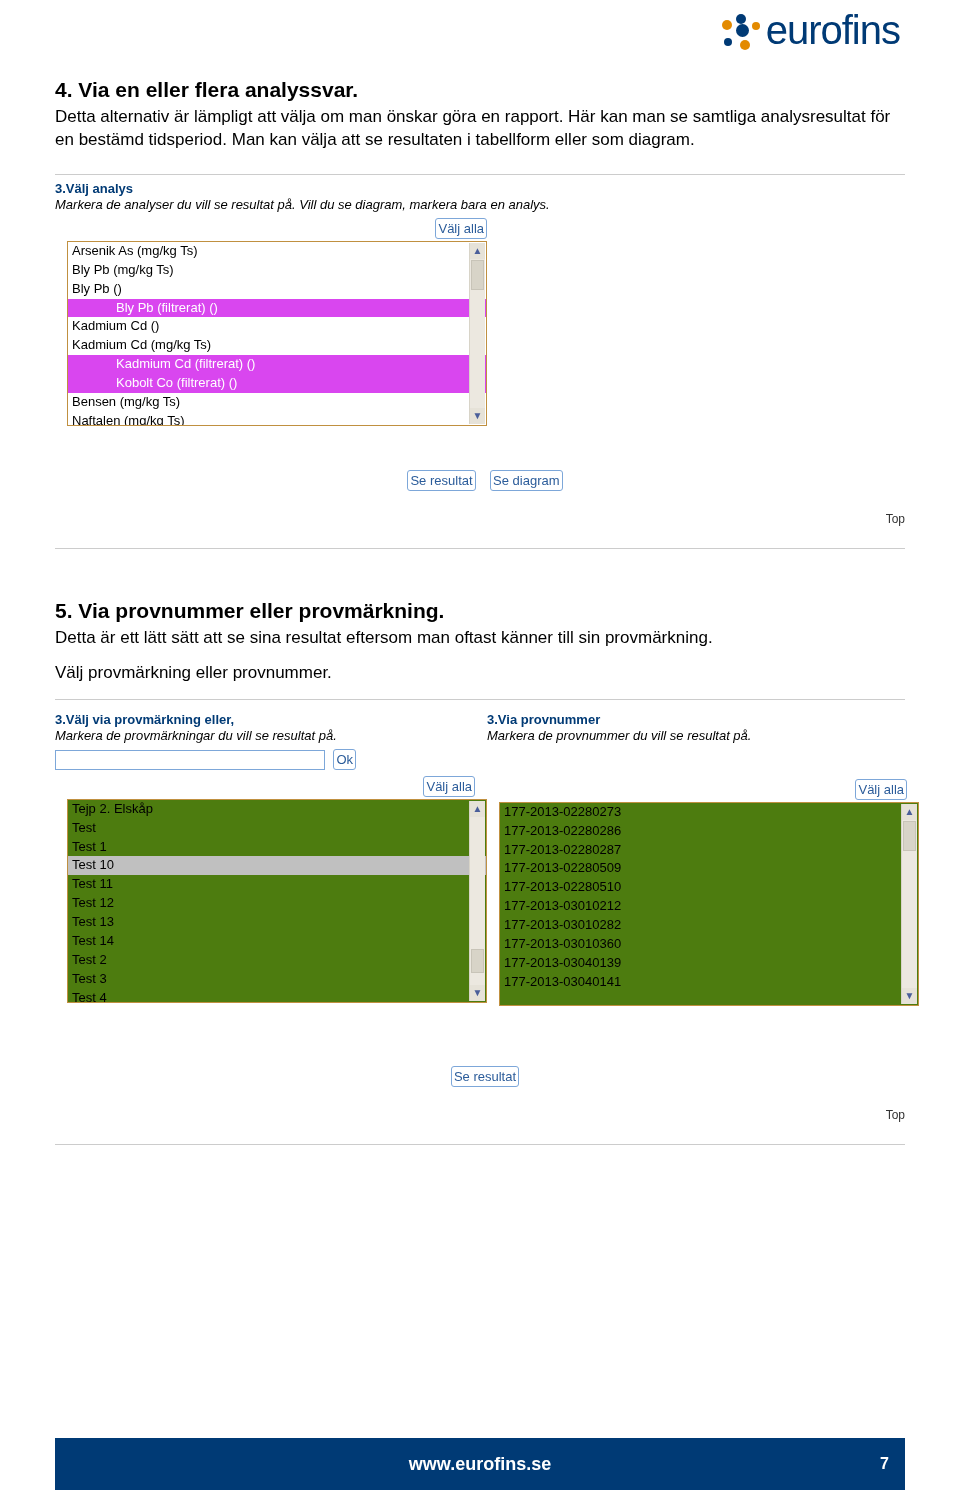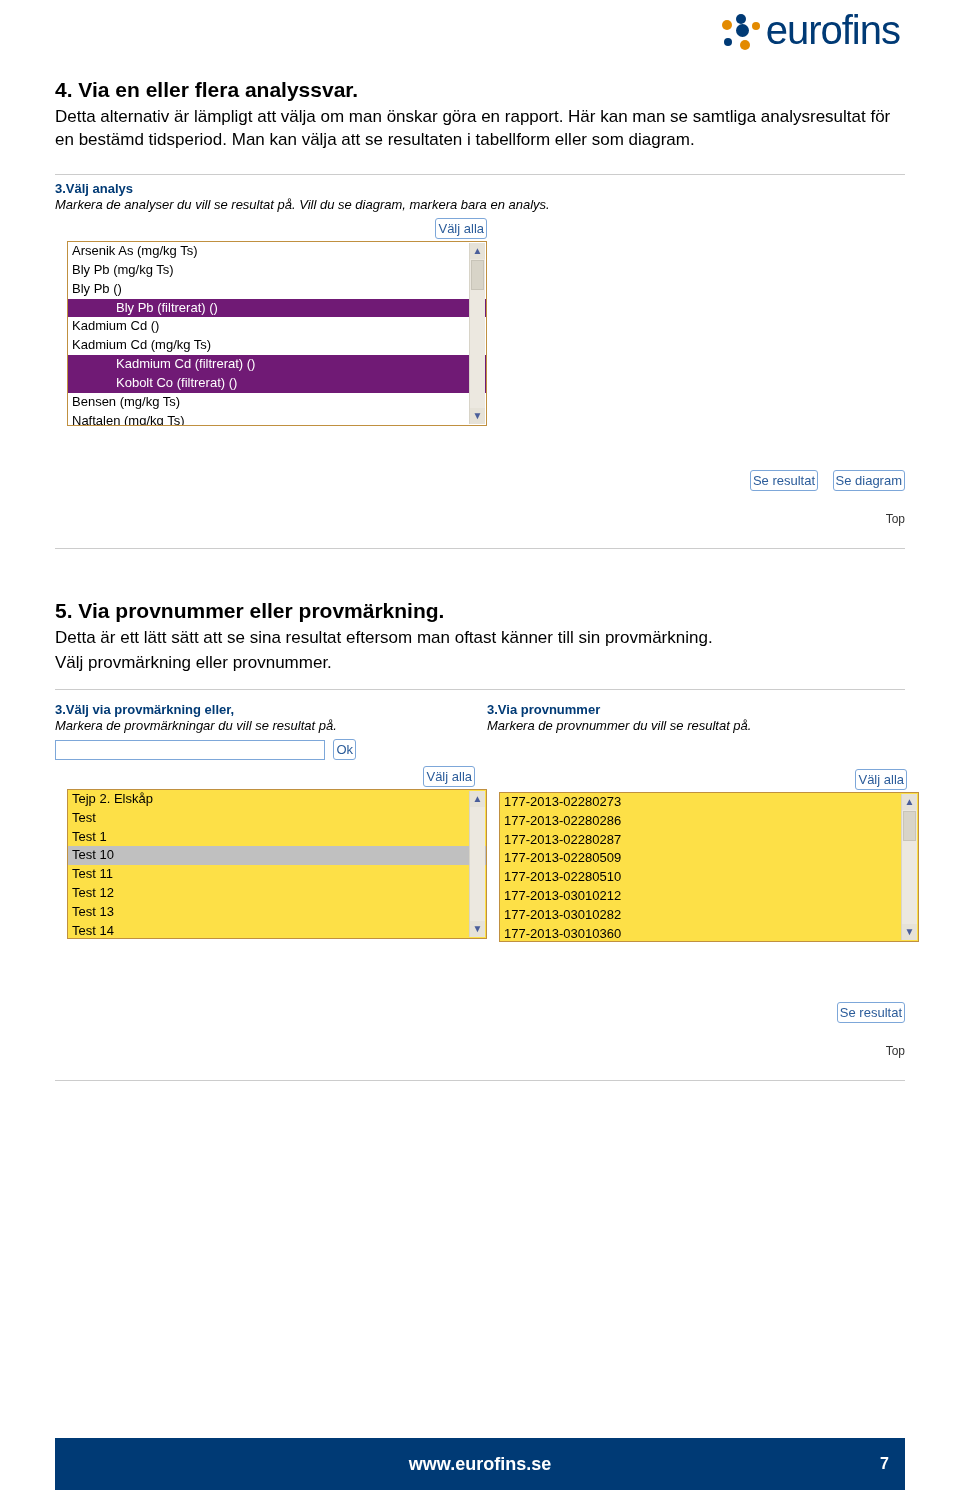--- a/index.html
+++ b/index.html
@@ -45,21 +45,21 @@
     height: 185px;
     position: relative;
     overflow: hidden;
     margin-left: 12px;
   }
   .listbox .rowitem {
     font-size: 13px;
     padding: 1px 4px;
     line-height: 1.3;
   }
-  .rowitem.selected { background: #701a75; color: #fff; padding-left: 48px; }
+  .rowitem.selected { background: #d946ef; color: #fff; padding-left: 48px; }
   .scrollbar {
     position: absolute;
     top: 1px; right: 1px; bottom: 1px;
     width: 16px;
     background: #ece8e0;
     border-left: 1px solid #d8d4c8;
   }
   .scrollbar .sbtn {
     height: 16px; width: 100%;
     background: #e6e2d8;
@@ -71,36 +71,36 @@
     left: 0;
   }
   .scrollbar .sbtn.up { top: 0; }
   .scrollbar .sbtn.down { bottom: 0; }
   .scrollbar .thumb {
     position: absolute;
     left: 1px; right: 1px;
     background: #d8d4c8;
     border: 1px solid #c8c4b8;
   }
-  .actions-row { text-align: right; margin-top: 44px; }
+  .actions-row { text-align: center; margin-top: 44px; }
   .actions-row .btn-small { margin-left: 10px; }
   .top-link { text-align: right; font-size: 12px; color: #333; margin-top: 21px; }
   .two-col { display: flex; align-items: flex-start; }
   .colblock { flex: 0 0 420px; }
   .filter-input {
     border: 1px solid #7da7d9;
     width: 270px; height: 20px;
     vertical-align: middle;
   }
   .select-all-bar { text-align: right; margin: 6px 0 2px 0; padding-right: 12px; }
   .listbox2 {
     border: 1px solid #c09040;
-    background: #fde047;
+    background: #4d7c0f;
     width: 420px;
-    height: 150px;
+    height: 204px;
     position: relative;
     overflow: hidden;
     margin-left: 12px;
   }
   .listbox2 .rowitem {
     font-size: 13px;
     padding: 1px 4px;
     line-height: 1.3;
   }
   .rowitem.greysel { background: #c0c0c0; color: #000; }
@@ -174,21 +174,21 @@
   </div>
 
   <div class="actions-row">
     <span class="btn-small">Se resultat</span>
     <span class="btn-small">Se diagram</span>
   </div>
   <div class="top-link">Top</div>
   <hr class="divider">
 
   <h2 class="section-heading" style="margin-top:50px;">5. Via provnummer eller provmärkning.</h2>
-  <p class="body-text" style="margin-bottom:2px;">Detta är ett lätt sätt att se sina resultat eftersom man oftast känner till sin provmärkning.</p>
+  <p class="body-text" style="margin-bottom:12px;">Detta är ett lätt sätt att se sina resultat eftersom man oftast känner till sin provmärkning.</p>
   <p class="body-text">Välj provmärkning eller provnummer.</p>
 
   <hr class="divider" style="margin-top:14px;">
 
   <div class="two-col">
 
     <div class="colblock">
       <div class="step-title">3.Välj via provmärkning eller,</div>
       <div class="step-desc">Markera de provmärkningar du vill se resultat på.</div>
       <div>

